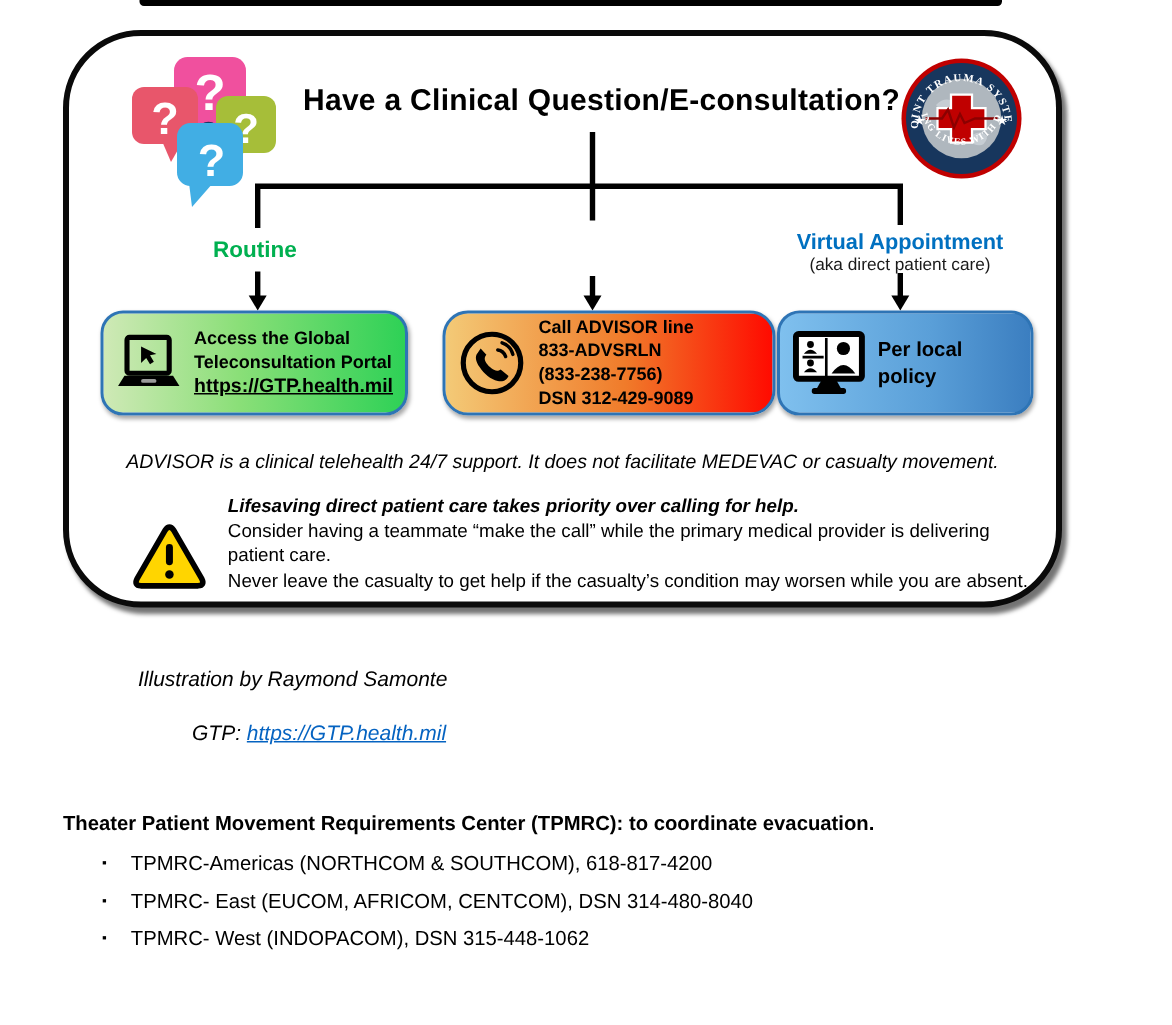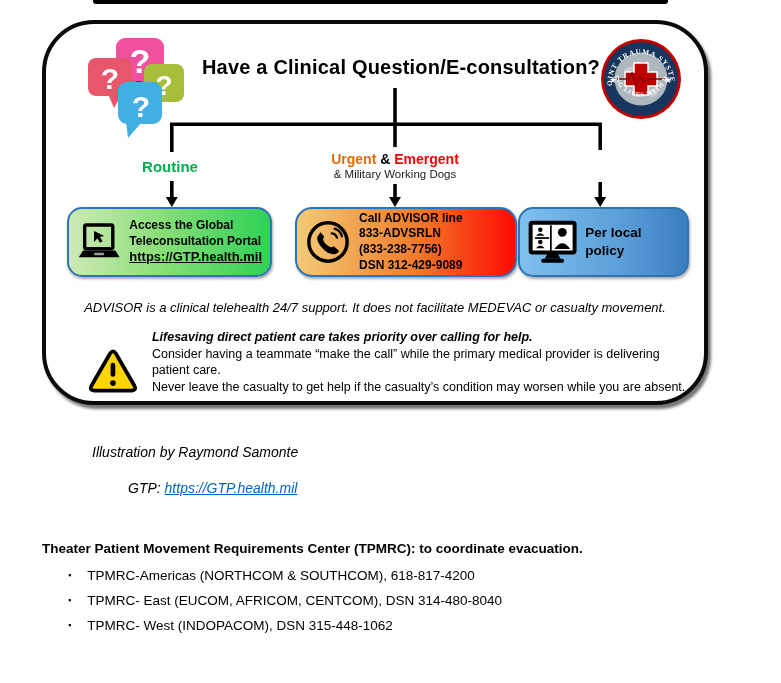--- a/index.html
+++ b/index.html
@@ -137,27 +137,25 @@
         <polygon points="343,173 355,173 349,183" fill="#000"></polygon>
       </g>
       <g>
         <line x1="554.2" y1="158" x2="554.2" y2="174" stroke="#000" stroke-width="3.6"></line>
         <polygon points="548.2,173 560.2,173 554.2,183" fill="#000"></polygon>
       </g>
     </svg>
 
     <div class="branch-label label-routine">Routine</div>
 
-    <div class="branch-label label-urgent">
-      <div>
-        <span class="w1">Urgent</span><span class="amp"> &amp; </span><span class="w2">Emergent</span>
-      </div>
-      <div class="sublabel">&amp; Military Working Dogs</div>
-    </div>
-
+
+    <div class="branch-label label-virtual">
+      <div>Virtual Appointment</div>
+      <div class="sublabel">(aka direct patient care)</div>
+    </div>
 
     <div class="flow-box box-routine">
       <svg width="50" height="44" viewBox="0 0 52 44">
         <rect x="9" y="2" width="33" height="28" rx="2" fill="none" stroke="#000" stroke-width="4"></rect>
         <polygon points="20,9 20,22 24,18 27,23 30,21 27,16 32,15" fill="#000"></polygon>
         <polygon points="7,32 45,32 50,40 2,40" fill="#000"></polygon>
         <rect x="20" y="34.5" width="12" height="3" rx="1.5" fill="#9a9a9a"></rect>
       </svg>
       <div class="box-text">
         <div>Access the Global</div>

